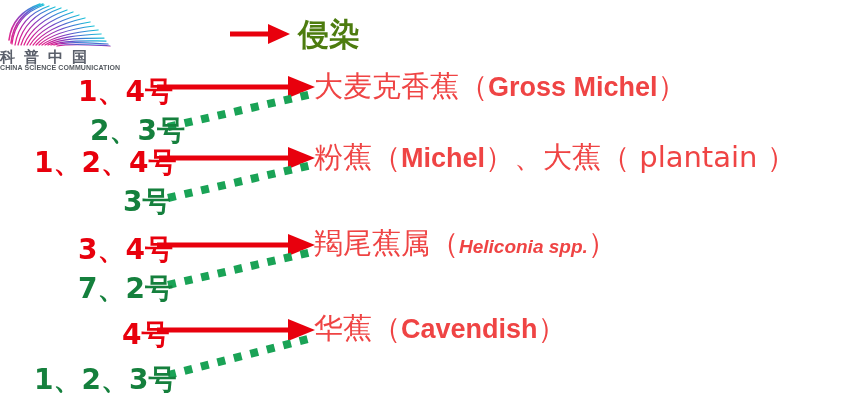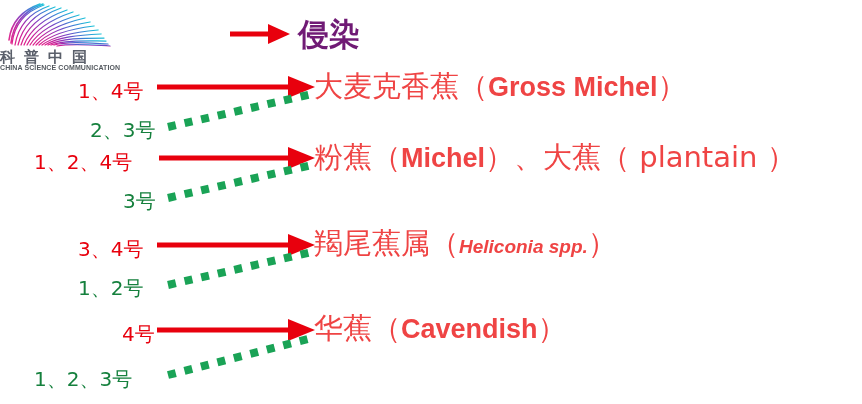--- a/index.html
+++ b/index.html
@@ -65,34 +65,34 @@
     display: flex;
     align-items: center;
   }
   .legend-arrow-wrap { width: 64px; height: 30px; }
   .legend-dash-wrap  { width: 66px; height: 30px; }
   .legend-label {
     font-family: "DejaVu Sans", sans-serif;
     font-weight: 700;
     font-size: 31px;
     line-height: 31px;
-    color: #701a75;
+    color: #4d7c0f;
     white-space: nowrap;
     margin-left: 6px;
   }
   .legend-gap { width: 26px; }
 
   
   .row { position: absolute; left: 0; width: 862px; }
 
   .lbl {
     position: absolute;
     font-family: "DejaVu Sans", sans-serif;
-    font-weight: 400;
-    font-size: 20px;
+    font-weight: 700;
+    font-size: 28px;
     line-height: 21px;
     white-space: nowrap;
   }
   .lbl-red   { color: #e8000d; }
   .lbl-green { color: #15803d; }
 
   .species {
     position: absolute;
     font-family: "DejaVu Sans", sans-serif;
     font-weight: 400;
@@ -229,21 +229,21 @@
   <div class="row">
     <div class="lbl lbl-red" style="left:34px; top:152px;">1、2、4号</div>
     <div class="lbl lbl-green" style="left:123px; top:191px;">3号</div>
     <div class="species" style="left:314px; top:143px;">
       <span>粉蕉</span><span>（</span><span class="roman">Michel</span><span>）</span><span>、大蕉（ plantain ）</span>
     </div>
   </div>
 
   <div class="row">
     <div class="lbl lbl-red" style="left:78px; top:239px;">3、4号</div>
-    <div class="lbl lbl-green" style="left:78px; top:278px;">1、2号</div>
+    <div class="lbl lbl-green" style="left:78px; top:278px;">7、2号</div>
     <div class="species" style="left:314px; top:229px;">
       <span>羯尾蕉属</span><span>（</span><span class="latin">Heliconia spp.</span><span>）</span><span></span>
     </div>
   </div>
 
   <div class="row">
     <div class="lbl lbl-red" style="left:122px; top:324px;">4号</div>
     <div class="lbl lbl-green" style="left:34px; top:369px;">1、2、3号</div>
     <div class="species" style="left:314px; top:314px;">
       <span>华蕉</span><span>（</span><span class="roman">Cavendish</span><span>）</span><span></span>

